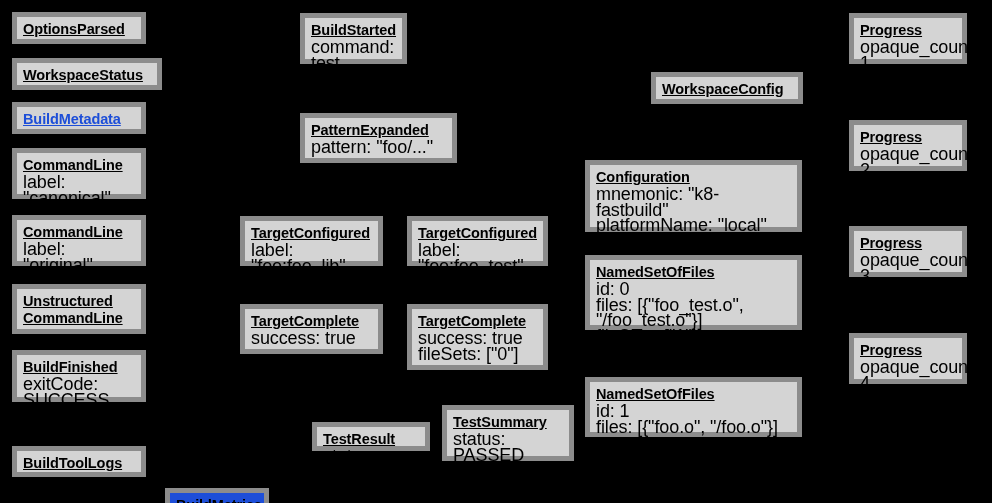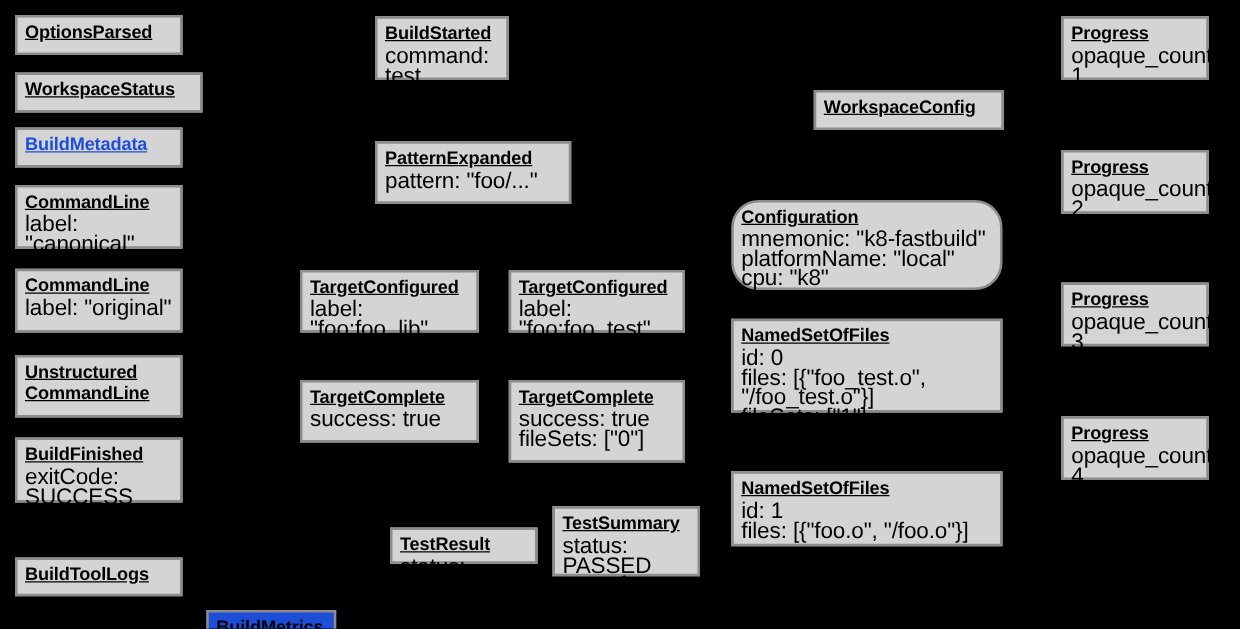--- a/index.html
+++ b/index.html
@@ -11,21 +11,21 @@
     position: relative;
     width: 992px;
     height: 503px;
     background: #000000;
     overflow: hidden;
     font-family: "Liberation Sans", sans-serif;
   }
   .node {
     position: absolute;
     background: #d4d4d4;
-    border: 2px solid #8b5cf6;
+    border: 5px solid #8b5cf6;
     box-sizing: border-box;
     padding: 4px 6px 6px 6px;
     color: #000000;
   }
   .node-title {
     font-size: 14.5px;
     font-weight: bold;
     text-decoration: underline;
     line-height: 17px;
     white-space: pre-line;
@@ -97,29 +97,29 @@
     </div>
     <div class="node" style="left: 407px; top: 304px; width: 141px; height: 66px; background: rgb(212, 212, 212); border-color: rgb(140, 140, 140); color: rgb(0, 0, 0);">
       <div class="node-title">TargetComplete</div>
       <div class="node-fields">success: true
 fileSets: ["0"]</div>
     </div>
     <div class="node" style="left: 312px; top: 422px; width: 118px; height: 29px; background: rgb(212, 212, 212); border-color: rgb(140, 140, 140); color: rgb(0, 0, 0);">
       <div class="node-title">TestResult</div>
       <div class="node-fields">status: PASSED</div>
     </div>
-    <div class="node" style="left: 442px; top: 405px; width: 118px; height: 56px; background: rgb(212, 212, 212); border-color: rgb(140, 140, 140); color: rgb(0, 0, 0);">
+    <div class="node" style="left: 442px; top: 405px; width: 132px; height: 56px; background: rgb(212, 212, 212); border-color: rgb(140, 140, 140); color: rgb(0, 0, 0);">
       <div class="node-title">TestSummary</div>
       <div class="node-fields">status: PASSED
 runs: 1</div>
     </div>
     <div class="node" style="left: 651px; top: 72px; width: 152px; height: 32px; background: rgb(212, 212, 212); border-color: rgb(140, 140, 140); color: rgb(0, 0, 0);">
       <div class="node-title">WorkspaceConfig</div>
     </div>
-    <div class="node" style="left: 585px; top: 160px; width: 217px; height: 72px; background: rgb(212, 212, 212); border-color: rgb(140, 140, 140); color: rgb(0, 0, 0); border-radius: 22px;">
+    <div class="node" style="left: 585px; top: 160px; width: 217px; height: 72px; background: rgb(212, 212, 212); border-color: rgb(140, 140, 140); color: rgb(0, 0, 0);">
       <div class="node-title">Configuration</div>
       <div class="node-fields">mnemonic: "k8-fastbuild"
 platformName: "local"
 cpu: "k8"</div>
     </div>
     <div class="node" style="left: 585px; top: 255px; width: 217px; height: 75px; background: rgb(212, 212, 212); border-color: rgb(140, 140, 140); color: rgb(0, 0, 0);">
       <div class="node-title">NamedSetOfFiles</div>
       <div class="node-fields">id: 0
 files: [{"foo_test.o", "/foo_test.o"}]
 fileSets: ["1"]</div>

